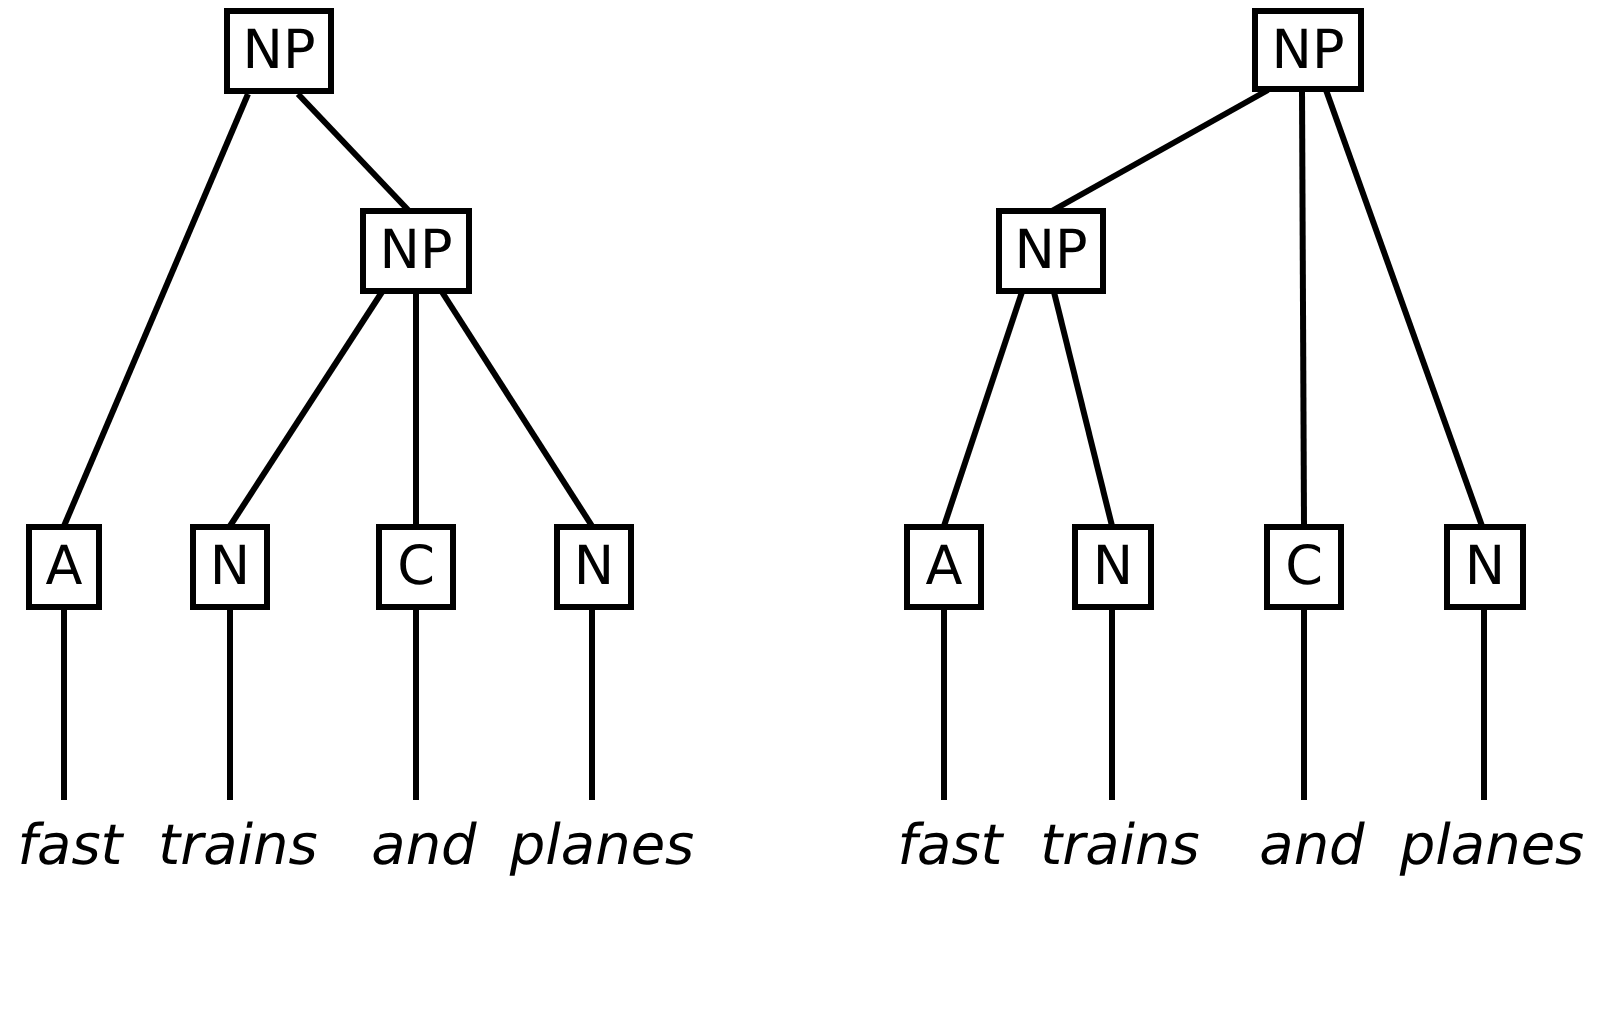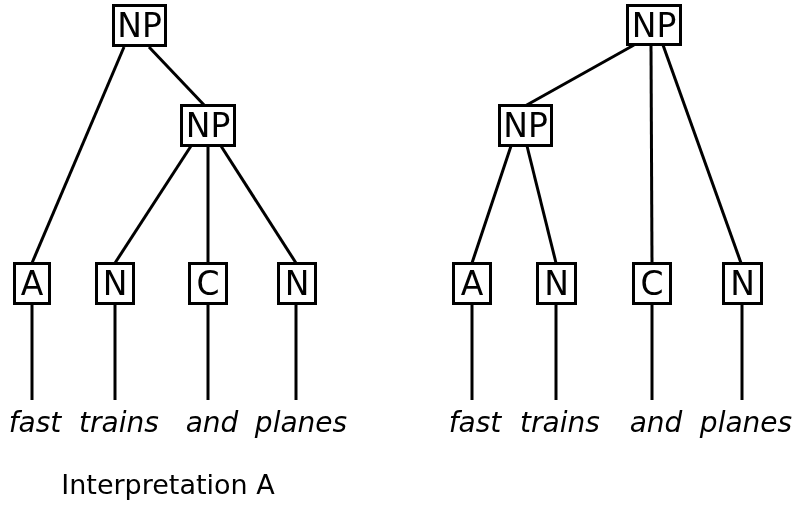--- a/index.html
+++ b/index.html
@@ -27,21 +27,21 @@
     stroke-width: 3;
   }
   .node {
     position: absolute;
     box-sizing: border-box;
     border: 3px solid #000000;
     background: #ffffff;
     display: flex;
     align-items: center;
     justify-content: center;
-    font-size: 33px;
+    font-size: 27px;
     line-height: 1;
     color: #000000;
   }
   .word {
     position: absolute;
     transform: translateX(-50%);
     font-style: italic;
     font-size: 28px;
     white-space: nowrap;
     color: #000000;
@@ -115,21 +115,20 @@
   <div class="node a-leaf0">A</div>
   <div class="node a-leaf1">N</div>
   <div class="node a-leaf2">C</div>
   <div class="node a-leaf3">N</div>
 
   <div class="word a-word0">fast</div>
   <div class="word a-word1">trains</div>
   <div class="word a-word2">and</div>
   <div class="word a-word3">planes</div>
 
-  <div class="caption a-cap">Interpretation A</div>
 
   <div class="node b-root">NP</div>
   <div class="node b-inner">NP</div>
 
   <div class="node b-leaf0">A</div>
   <div class="node b-leaf1">N</div>
   <div class="node b-leaf2">C</div>
   <div class="node b-leaf3">N</div>
 
   <div class="word b-word0">fast</div>

